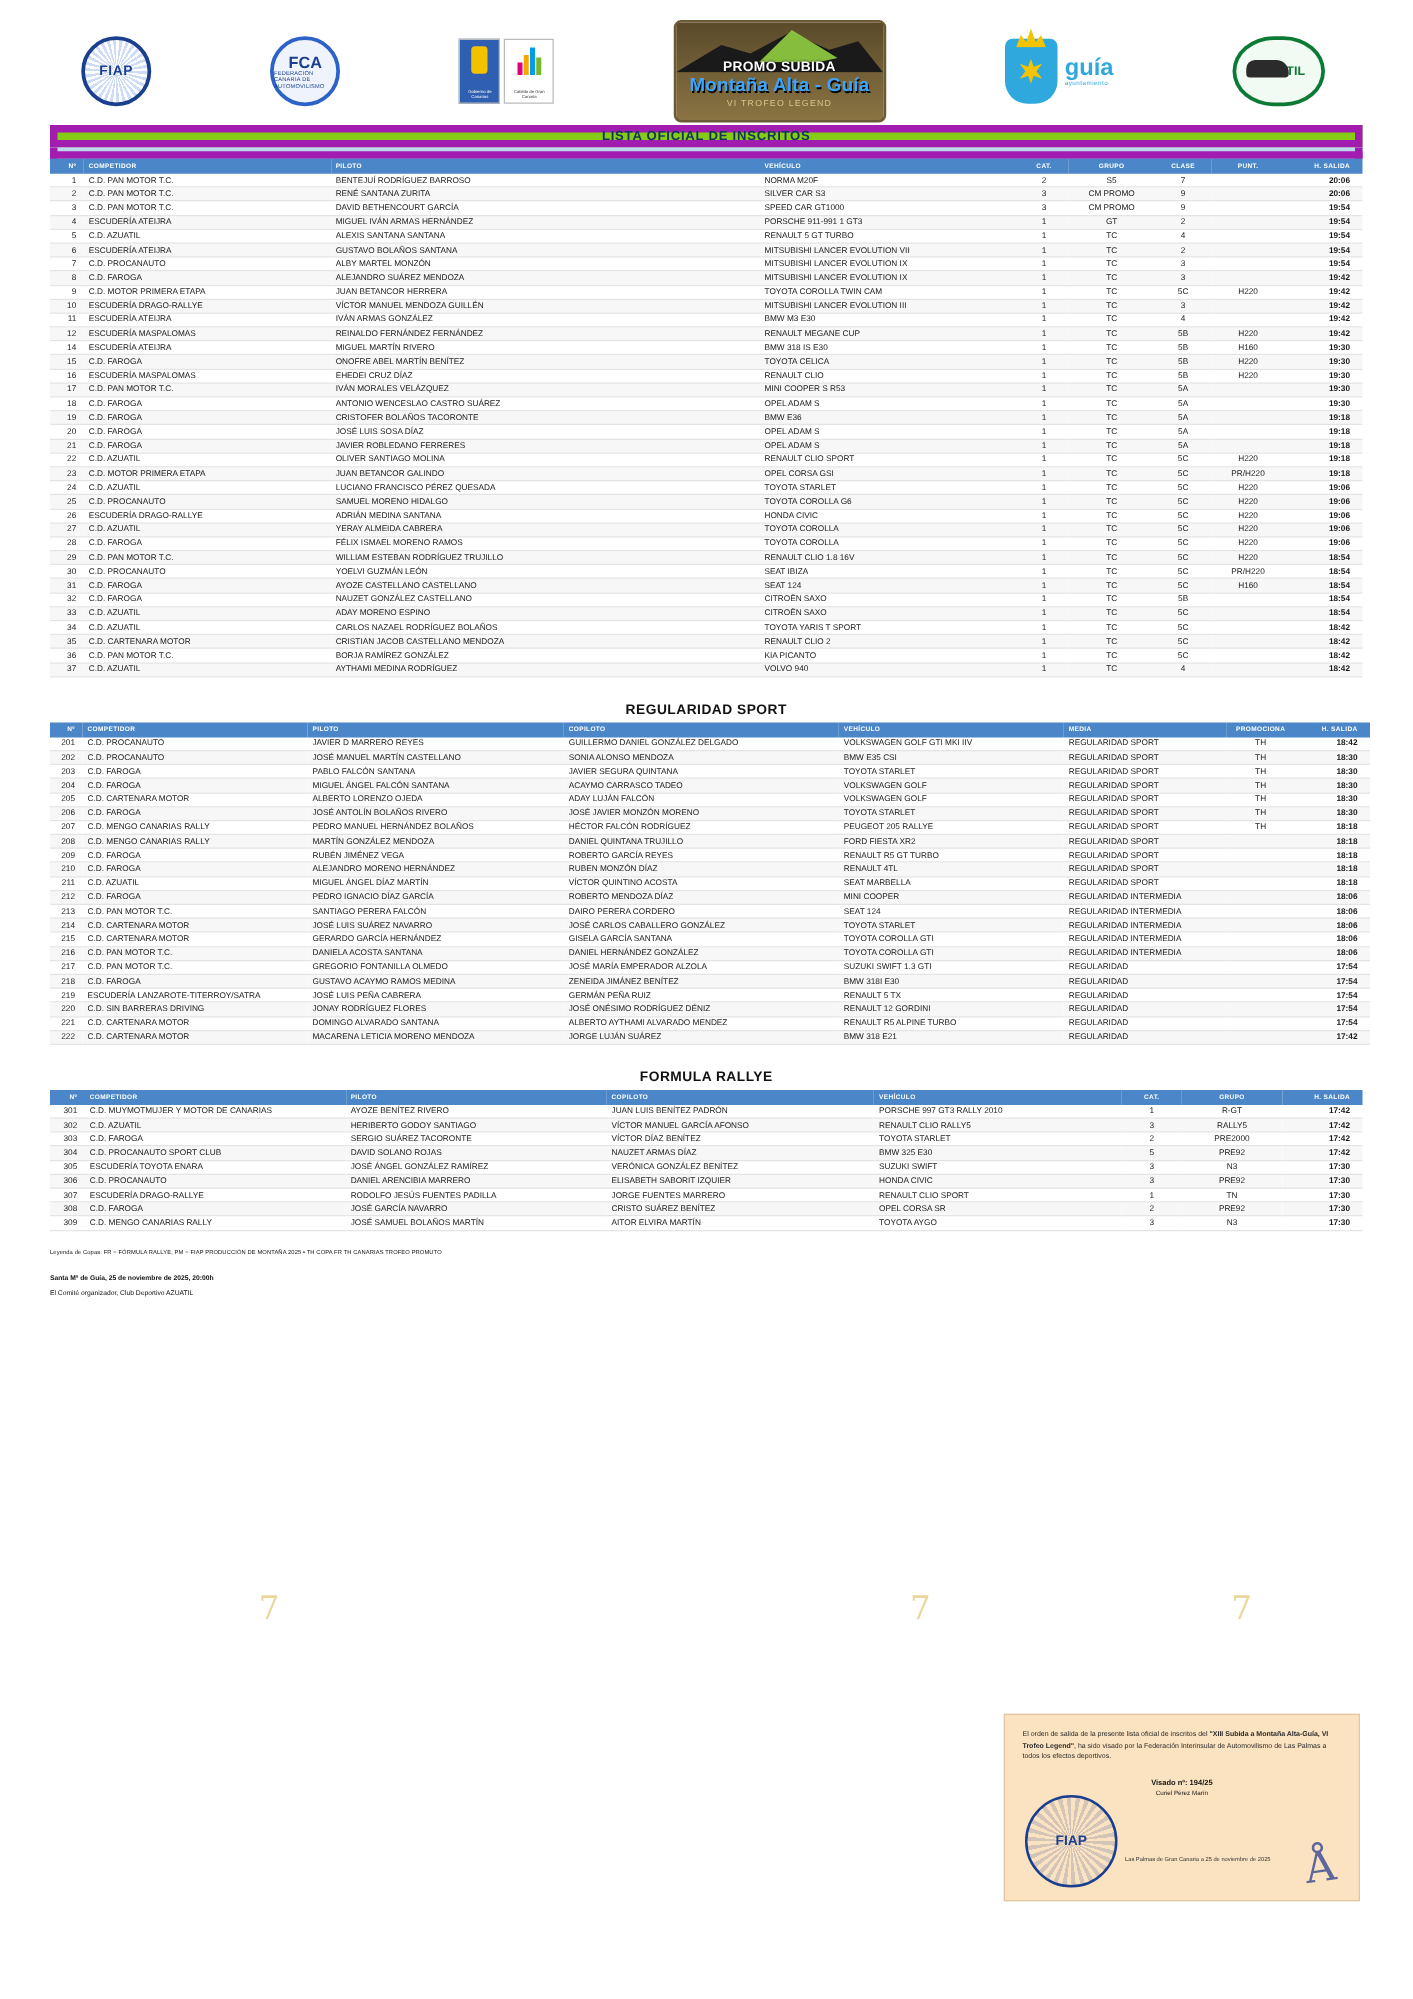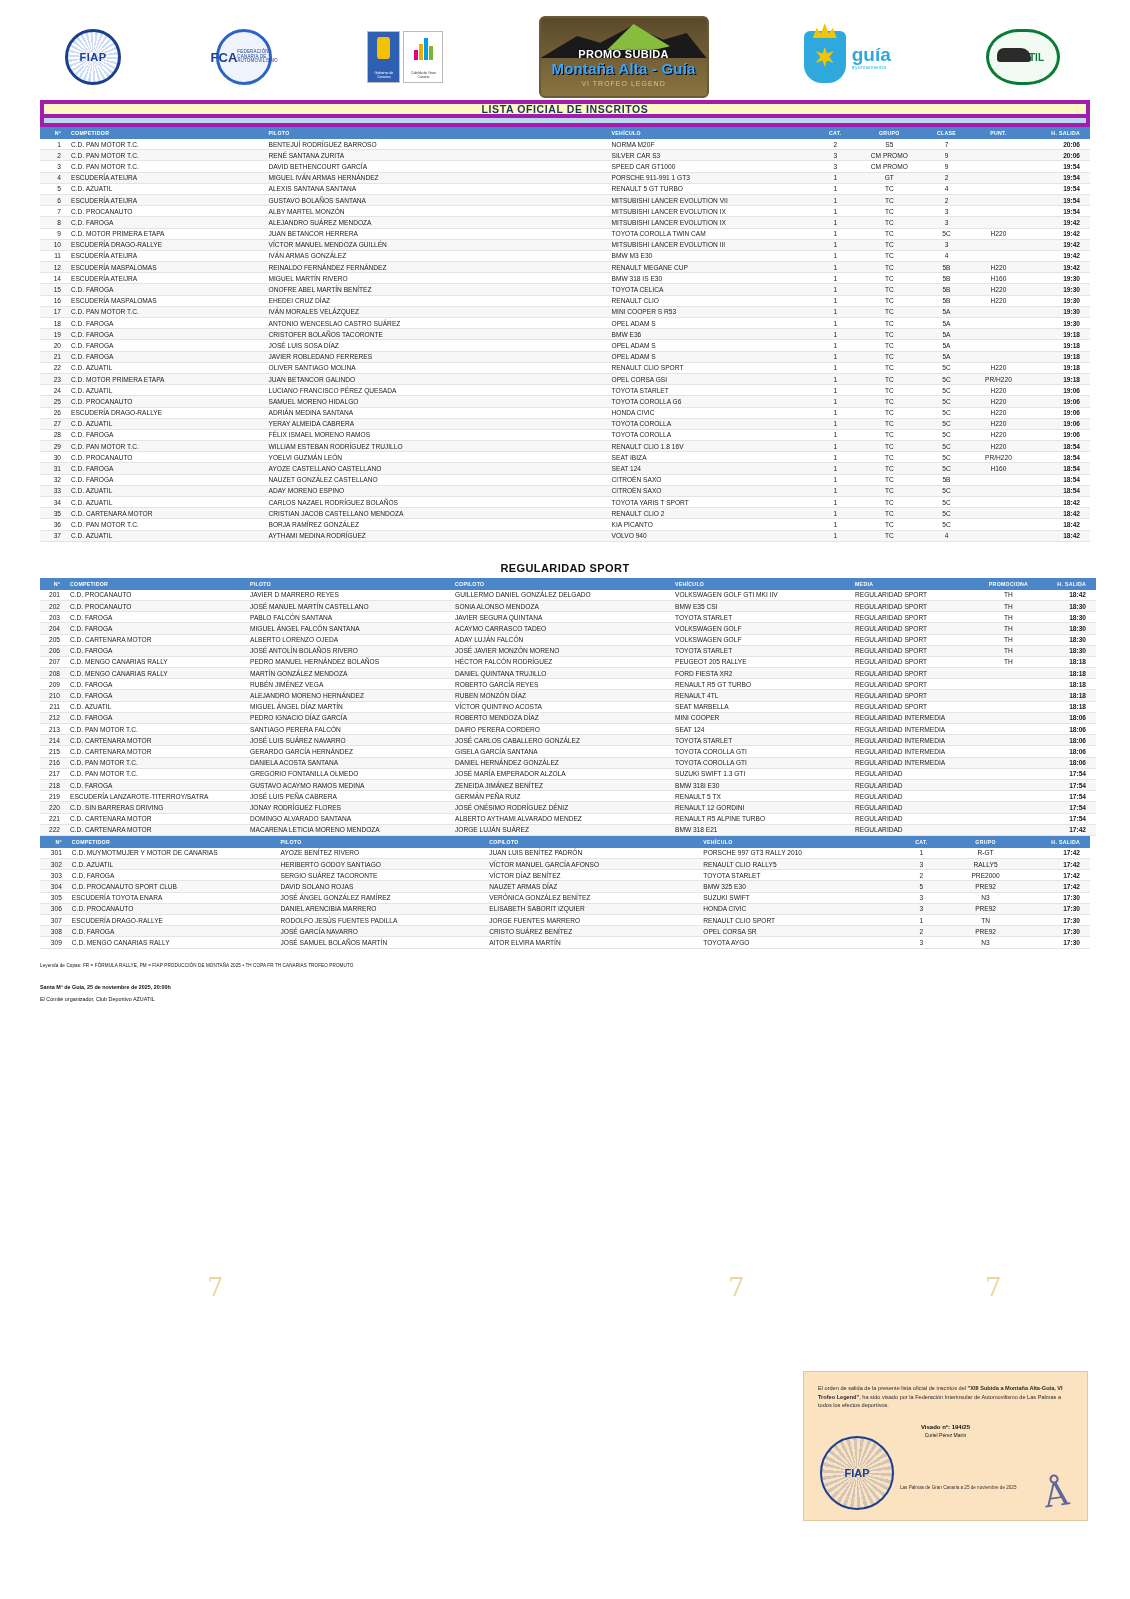--- a/index.html
+++ b/index.html
@@ -16,21 +16,21 @@
 
   
   .logo-bar { height:100px; display:flex; align-items:center; justify-content:space-between; padding:14px 30px 0 25px; }
   .logo { display:flex; align-items:center; justify-content:center; }
 
   .logo-fiap { width:56px; height:56px; border-radius:50%; border:3px solid #1b3f8f;
      display:flex; align-items:center; justify-content:center; color:#1b3f8f;
      font-size:11px; font-weight:bold; letter-spacing:.5px;
      background:repeating-conic-gradient(#fff 0 6deg, #cfdcf5 6deg 12deg); }
   .logo-fca { width:56px; height:56px; border-radius:50%; border:3px solid #2d63c8;
-     display:flex; flex-direction:row; align-items:center; justify-content:center;
+     display:flex; flex-direction:column; align-items:center; justify-content:center;
      color:#1b3f8f; font-size:13px; font-weight:bold; background:#eef3fc; }
   .logo-fca small { font-size:4.5px; font-weight:normal; line-height:1.1; letter-spacing:.2px; }
 
   .logo-gov { display:flex; gap:3px; }
   .logo-gov .g1 { width:33px; height:52px; background:#2f5fb0; border:1px solid #bbb;
       display:flex; flex-direction:column; align-items:center; justify-content:space-between; padding:5px 2px 2px; }
   .logo-gov .g1 .crest { width:13px;height:22px;background:#f2c200;border-radius:3px; }
   .logo-gov .g1 .lbl { font-size:3.4px; color:#fff; text-align:center; line-height:1.15; }
   .logo-gov .g2 { width:40px; height:52px; background:#fff; border:1px solid #bbb;
       display:flex; flex-direction:column; align-items:center; justify-content:space-between; padding:4px 2px 2px; }
@@ -65,21 +65,21 @@
   .logo-azuatil { width:74px; height:56px; border:3px solid #0b7a35; border-radius:50%/56%;
       display:flex; align-items:center; justify-content:center; color:#0b7a35;
       font-size:10px; font-weight:bold; background:#f1faf3; position:relative;}
   .logo-azuatil .car { position:absolute; left:8px; top:16px; width:34px;height:14px;
       background:#2b2b2b; border-radius:7px 10px 3px 3px; }
 
   
   .doc-title { text-align:center; font-size:12.5px; font-weight:bold; letter-spacing:.4px; margin-top:2px; }
   .doc-date  { text-align:center; font-size:11px; font-weight:bold; margin-top:2px; margin-bottom:10px;}
 
-  .band { background:#fef9c3; border:4px solid #a21caf; height:18px;
+  .band { background:#84cc16; border:6px solid #a21caf; height:18px;
      display:flex; align-items:center; justify-content:center;
      font-size:10.5px; font-weight:bold; color:#14365c; letter-spacing:.6px; }
   .band.thin { height:9px; background:#bdd7ee; border-top:none; }
 
   .section-title { text-align:center; font-size:11px; font-weight:bold; letter-spacing:.4px;
      margin:20px 0 4px; }
 
   
   table { width:100%; border-collapse:collapse; table-layout:fixed; }
   thead th { background:#4a86c8; color:#fff; font-size:5.2px; font-weight:bold;
@@ -841,20 +841,21 @@
           <td class="">MACARENA LETICIA MORENO MENDOZA</td>
           <td class="">JORGE LUJÁN SUÁREZ</td>
           <td class="">BMW 318 E21</td>
           <td class="">REGULARIDAD</td>
           <td class="c"></td>
           <td class="t">17:42</td>
         </tr>
       </tbody>
   </table>
 
+  <div class="section-title">FORMULA RALLYE</div>
   <table>
     <colgroup>
       <col style="width:26px">
         <col style="width:195px">
         <col style="width:195px">
         <col style="width:200px">
       <col style="width:185px">
         <col style="width:45px">
         <col style="width:75px">
         <col style="width:60px">

